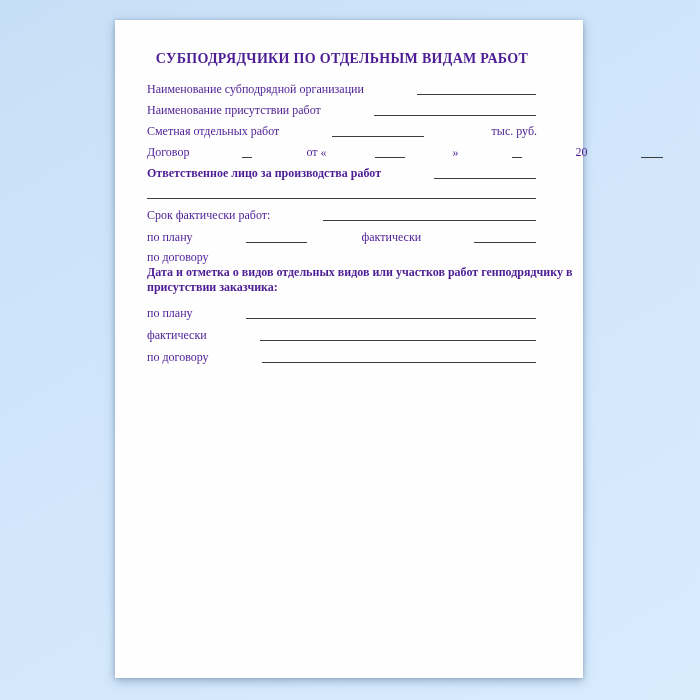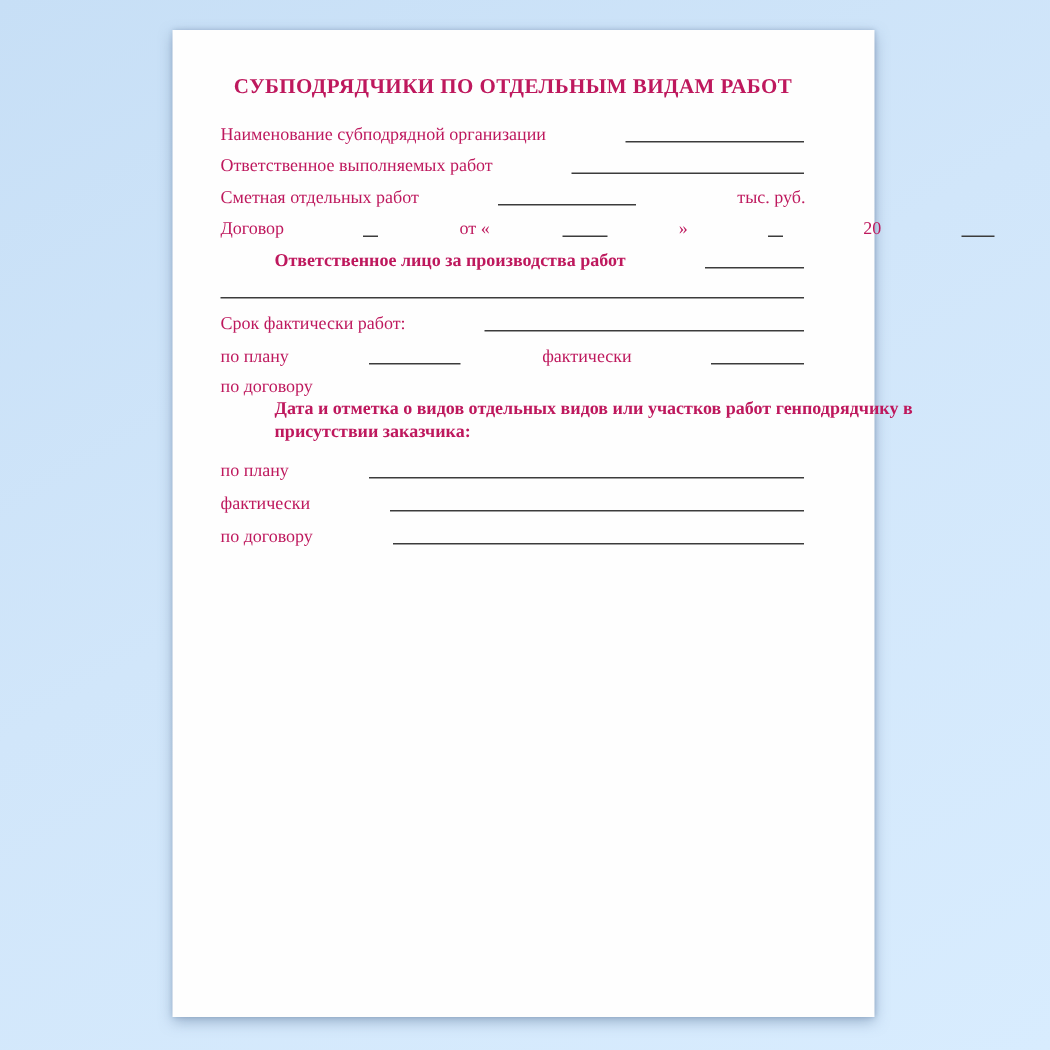--- a/index.html
+++ b/index.html
@@ -16,21 +16,21 @@
     position: absolute;
     left: 115px; top: 20px;
     width: 468px; height: 658px;
     background: #fefefe;
     box-shadow: 0 3px 9px rgba(88,115,152,0.50), 0 0 3px rgba(88,115,152,0.35);
   }
   .content {
     position: absolute;
     left: 32px; right: 46px; top: 30px;
     font-size: 12px;
-    color: #be185d;
+    color: #4c1d95;
   }
   .title {
     font-size: 14px;
     font-weight: bold;
     text-align: center;
     margin: 0 0 8px 0;
     line-height: 18px;
     letter-spacing: 0.3px;
   }
   .row {
@@ -49,21 +49,21 @@
     margin: 0 1px 2px 5px;
     min-width: 10px;
   }
   .fill.first { margin-left: 5px; }
   .fill.nolbl { margin-left: 0; }
   .fill.fixed { flex: 0 0 auto; }
   .fill.w30 { width: 30px; margin-left: 0; margin-right: 0; }
   .fill.w22 { width: 22px; }
   .lbl.suffix { margin-left: 19px; }
   .lbl.mid { margin-left: 5px; }
-  .b { font-weight: bold; margin-left: 36px; }
+  .b { font-weight: bold; }
   .textline {
     line-height: 15px;
     height: 15px;
     white-space: nowrap;
   }
   .trio { margin-top: 4px; }
   .grow135 { flex-grow: 1.35; }
 </style>
 </head>
 <body>
@@ -72,21 +72,21 @@
   <div class="content">
 
     <h1 class="title">СУБПОДРЯДЧИКИ ПО ОТДЕЛЬНЫМ ВИДАМ РАБОТ</h1>
 
     <div class="row">
       <span class="lbl">Наименование субподрядной организации</span>
       <span class="fill first"></span>
     </div>
 
     <div class="row">
-      <span class="lbl">Ответственное выполняемых работ</span>
+      <span class="lbl">Наименование присутствии работ</span>
       <span class="fill first"></span>
     </div>
 
     <div class="row">
       <span class="lbl">Сметная отдельных работ</span>
       <span class="fill first"></span>
       <span class="lbl suffix">тыс. руб.</span>
     </div>
 
     <div class="row">

